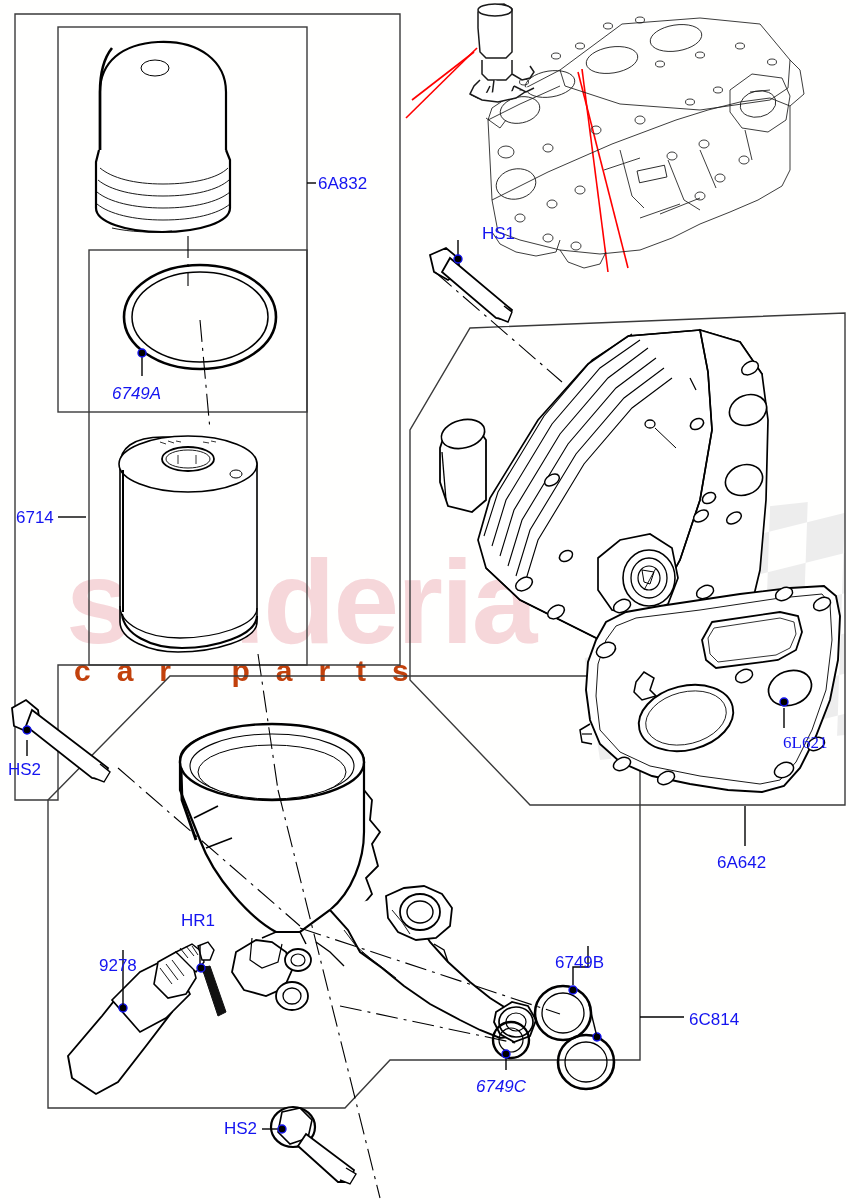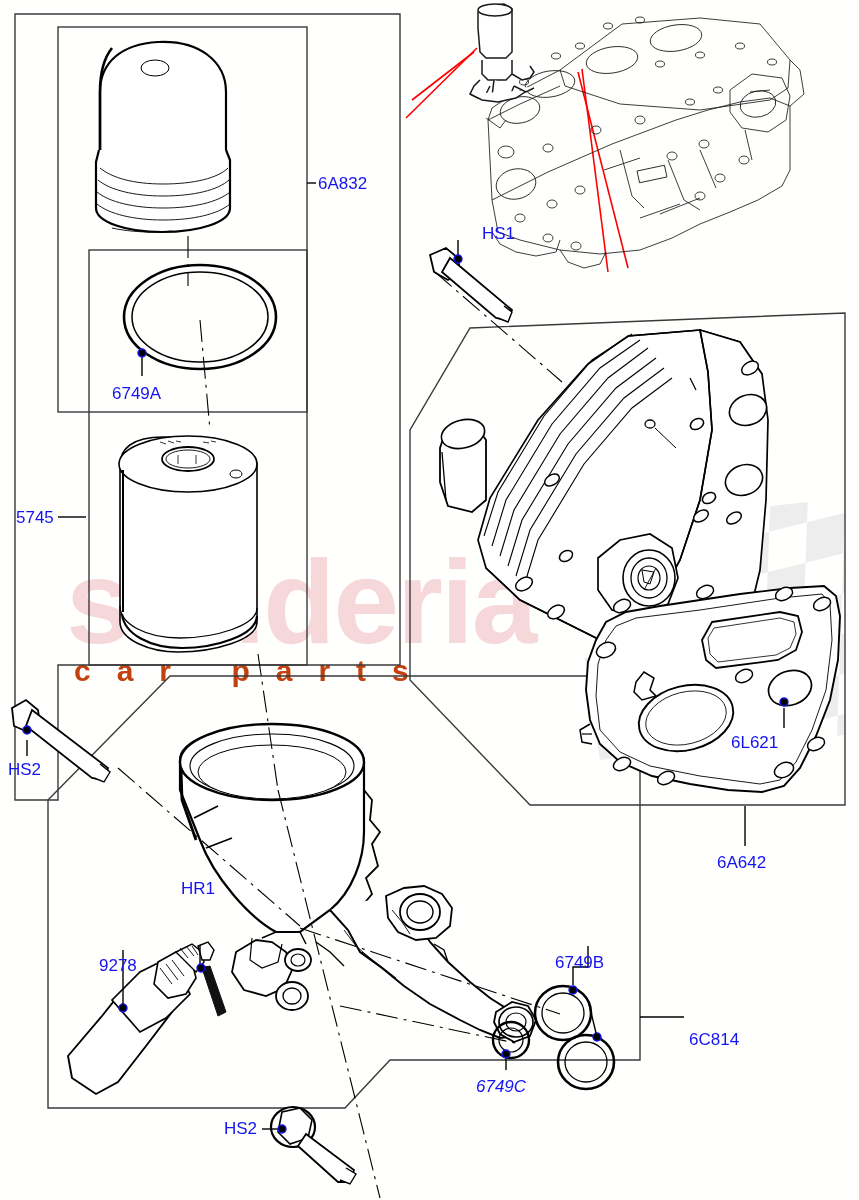--- a/index.html
+++ b/index.html
@@ -484,26 +484,26 @@
 
       <line x1="506" y1="1057" x2="506" y2="1070" stroke="#000000"></line>
       <circle cx="506" cy="1054" r="4"></circle>
 
       <line x1="640" y1="1017" x2="684" y2="1017" stroke="#000000"></line>
     </g>
 
   </svg>
 
   <div class="plabel" style="left:318px; top:174px;">6A832</div>
-  <div class="plabel" style="left:112px; top:384px;">6749A</div>
-  <div class="plabel" style="left:16px; top:508px;">5745</div>
+  <div class="plabel" style="left:112px; top:384px;font-style:italic;">6749A</div>
+  <div class="plabel" style="left:16px; top:508px;">6714</div>
   <div class="plabel" style="left:440px; top:224px;margin-left:42px;">HS1</div>
   <div class="plabel" style="left:8px; top:760px;">HS2</div>
   <div class="plabel" style="left:224px; top:1119px;">HS2</div>
-  <div class="plabel" style="left:731px; top:733px;">6L621</div>
+  <div class="plabel" style="left:783px; top:733px;font-family:Liberation Serif, serif;">6L621</div>
   <div class="plabel" style="left:717px; top:853px;text-align:right;">6A642</div>
   <div class="plabel" style="left:99px; top:956px;">9278</div>
-  <div class="plabel" style="left:181px; top:879px;">HR1</div>
+  <div class="plabel" style="left:181px; top:911px;">HR1</div>
   <div class="plabel" style="left:555px; top:929px;margin-top:24px;">6749B</div>
   <div class="plabel" style="left:476px; top:1077px;font-style:italic;">6749C</div>
-  <div class="plabel" style="left:689px; top:1010px;margin-top:20px;">6C814</div>
+  <div class="plabel" style="left:689px; top:1010px;">6C814</div>
 
 </div>
 
 </body></html>

